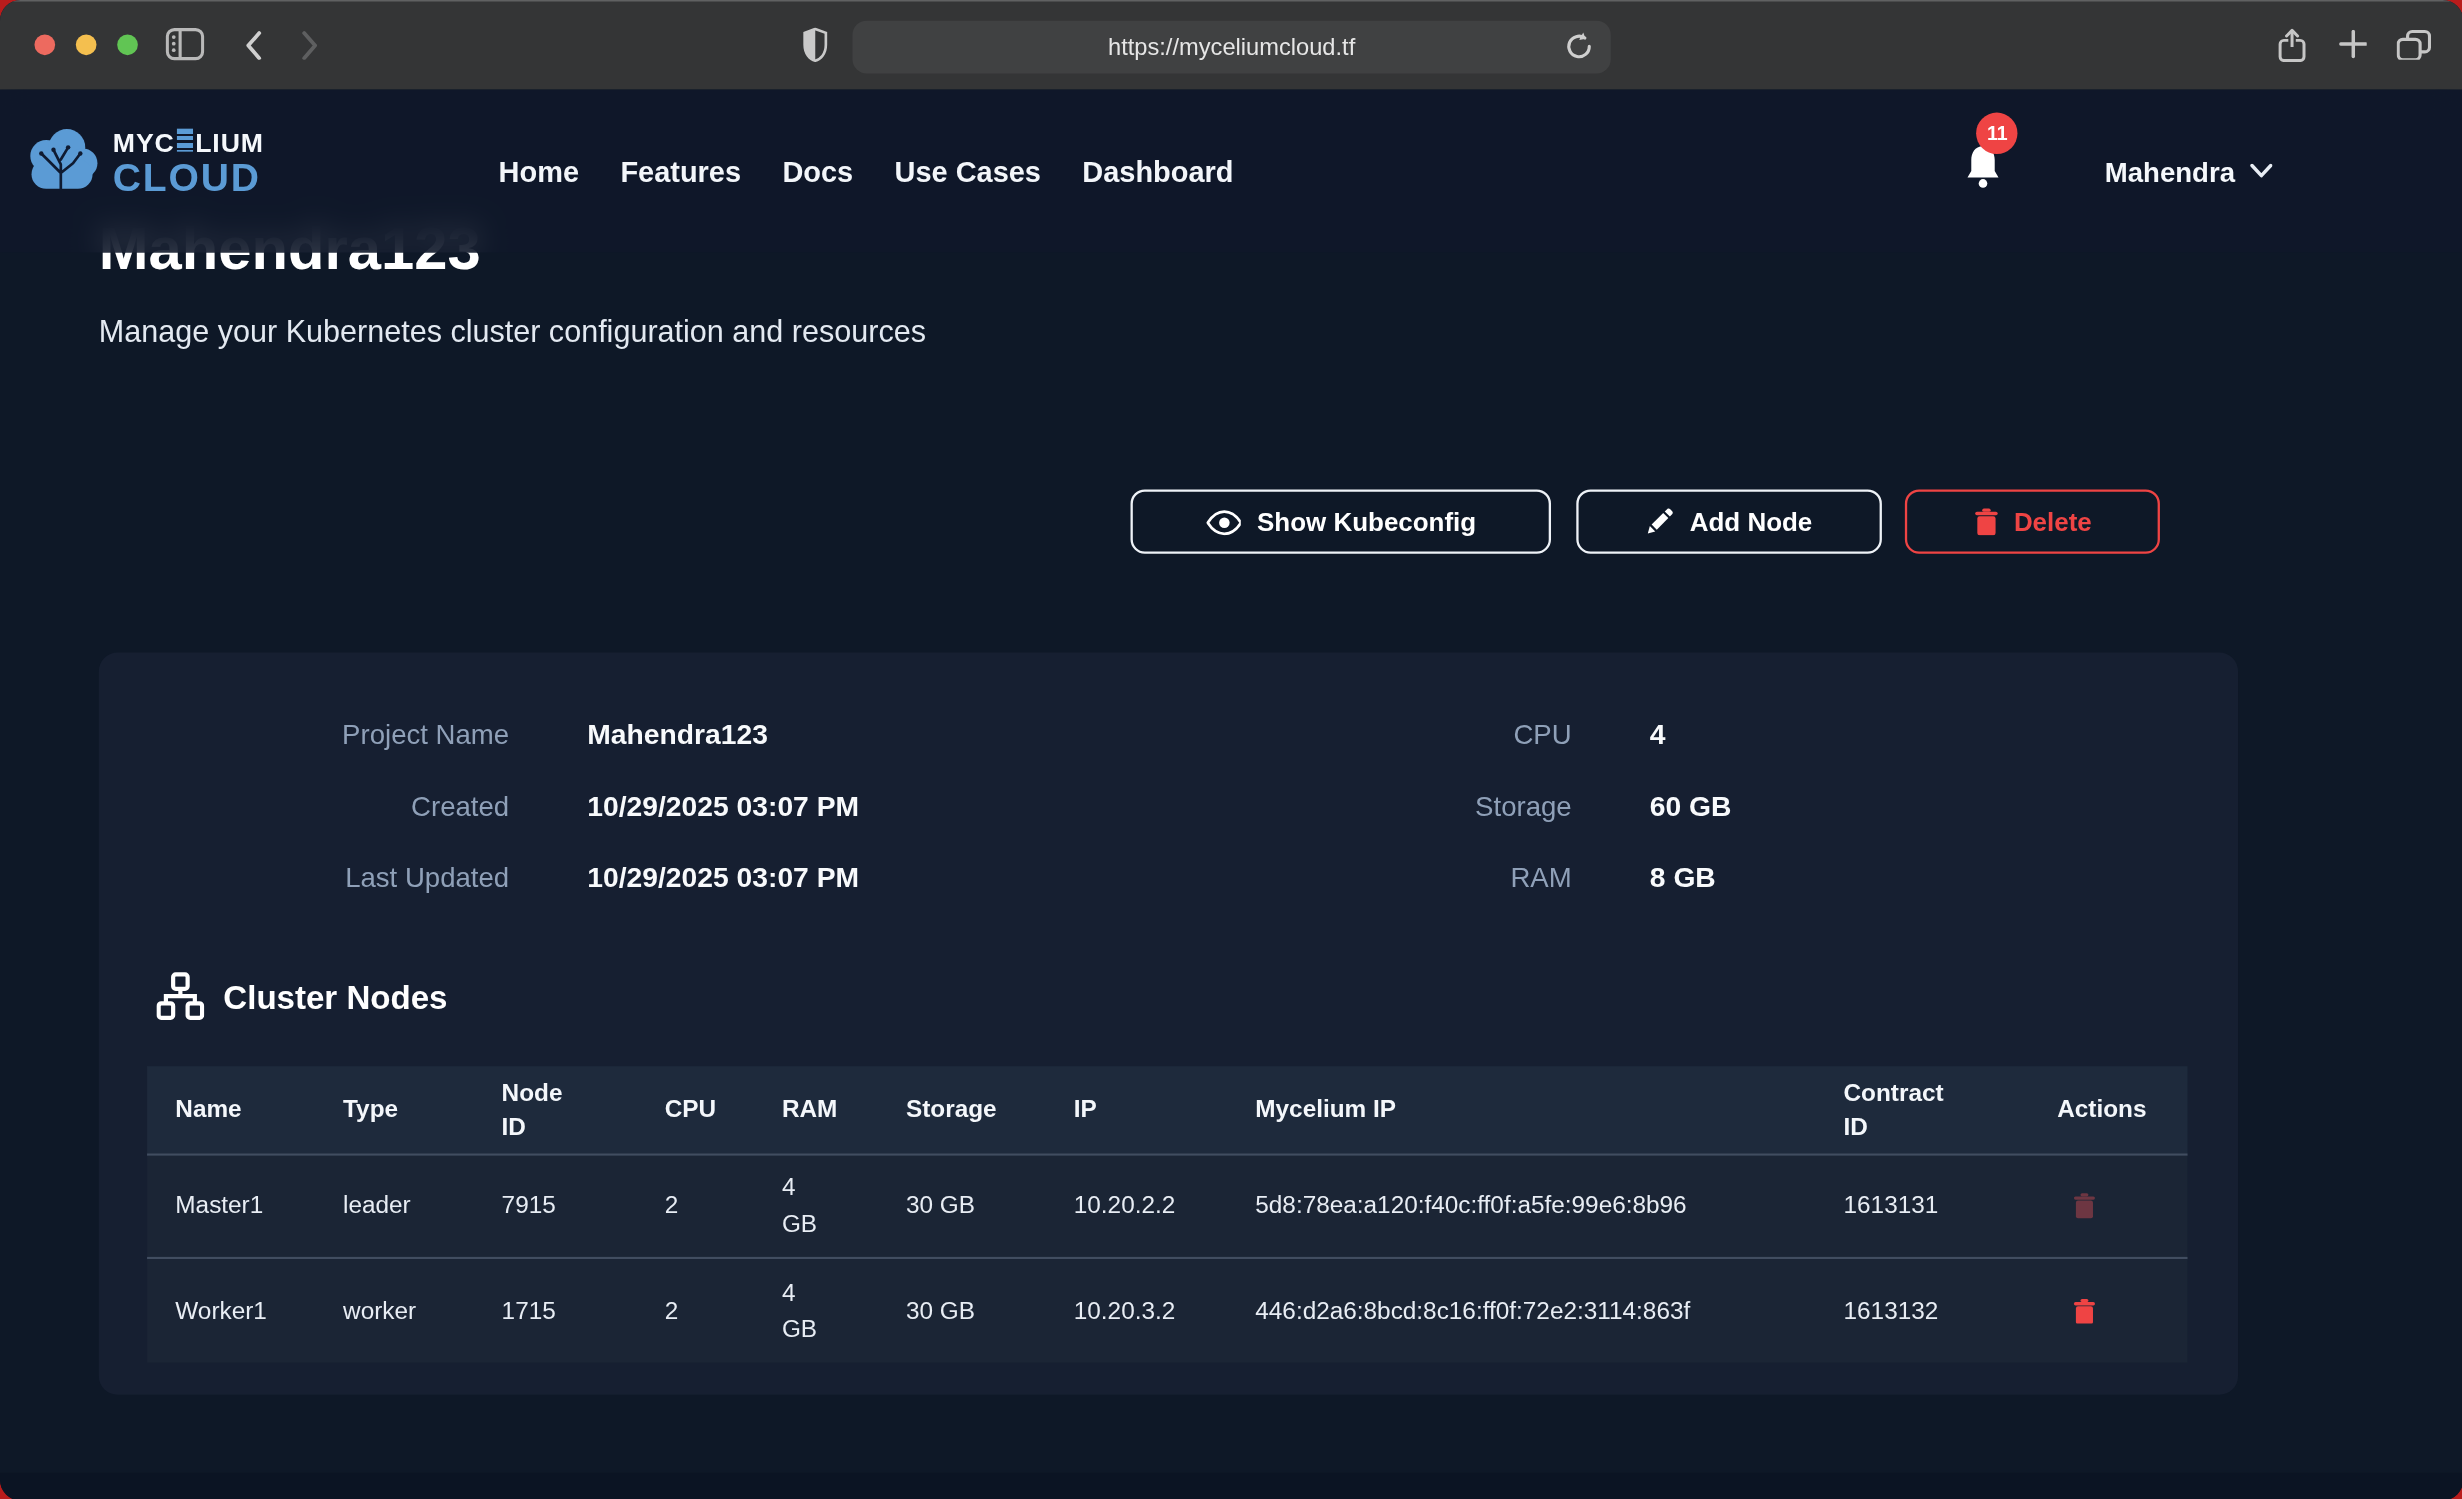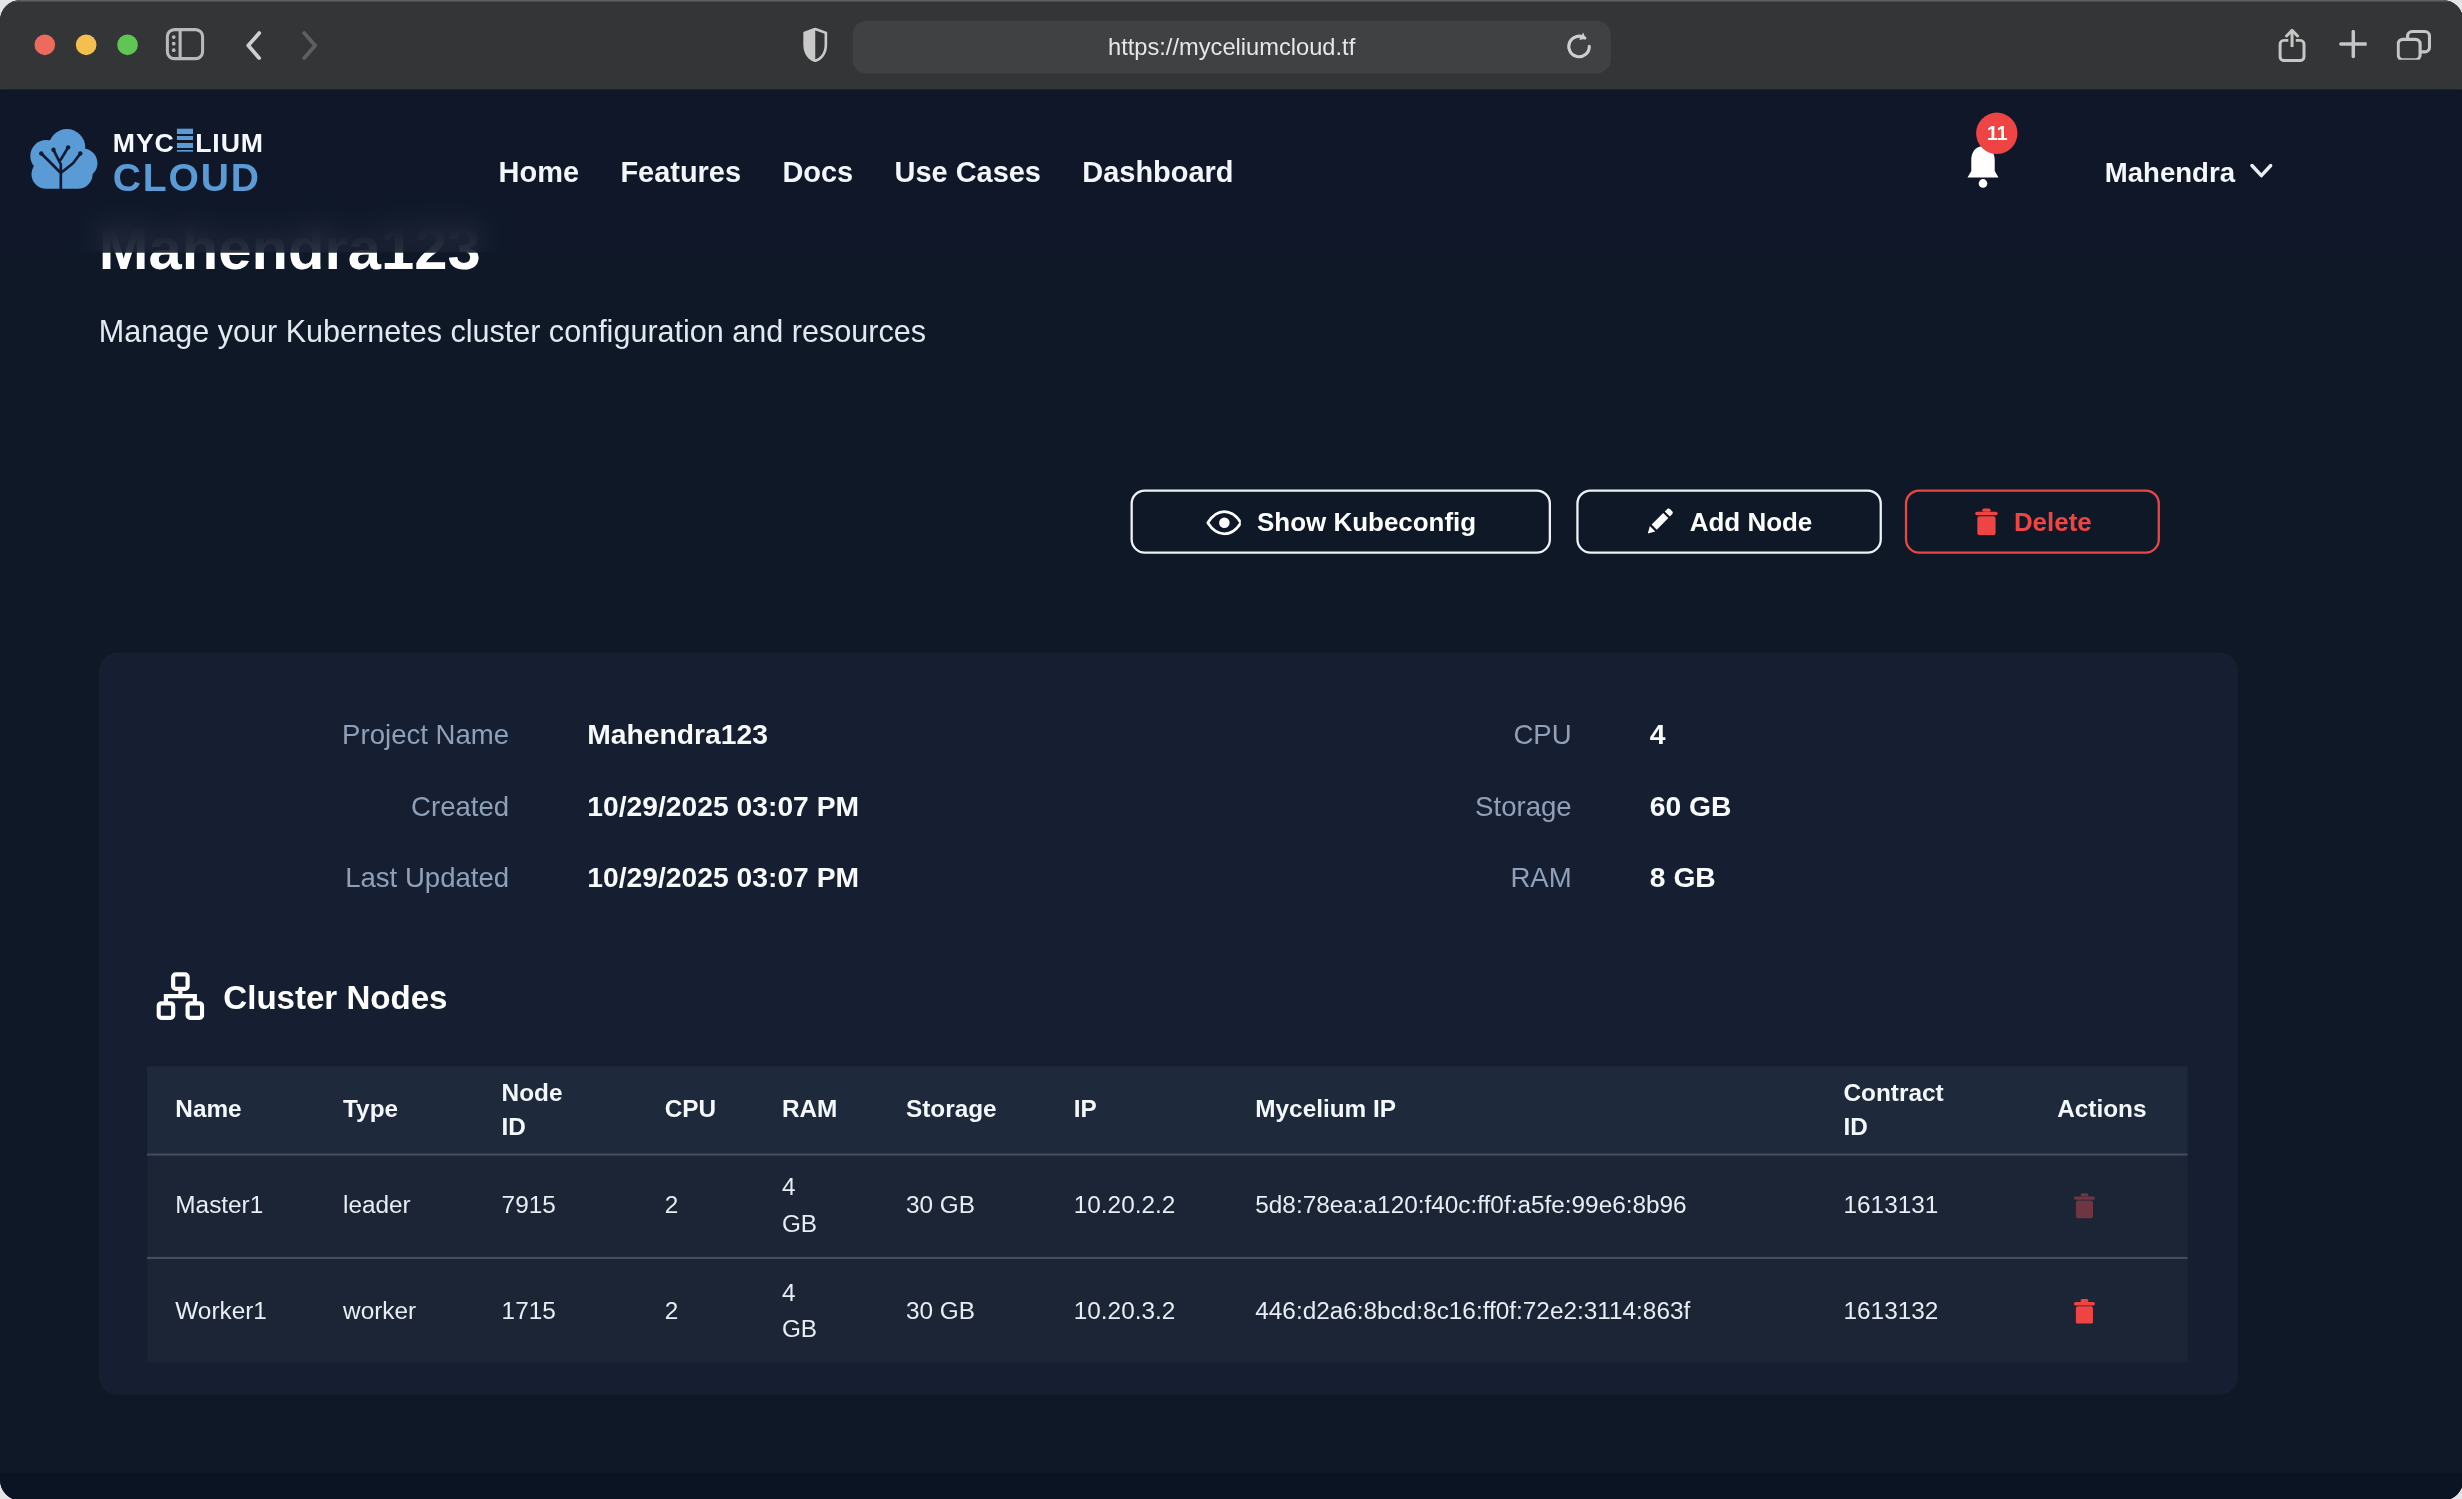--- a/index.html
+++ b/index.html
@@ -1,16 +1,16 @@
 <!DOCTYPE html>
 <html style="font-size:11px"><head>
 <meta charset="utf-8">
 <style>
   html,body{margin:0;padding:0;background:#000;}
-  .stage{width:2462px;height:1499px;background:#e5e5e5;overflow:hidden;position:relative;}
+  .stage{width:2462px;height:1499px;background:#b91c1c;overflow:hidden;position:relative;}
   .viewport{width:1072px;height:653px;transform:scale(2.2978);transform-origin:0 0;position:relative;
             font-family:"Liberation Sans", sans-serif;}
   .window{position:absolute;inset:0;border-radius:9px;overflow:hidden;background:#0e1827;}
 
   
   .chrome{position:absolute;left:0;top:0;width:1072px;height:39px;background:#343536;
           box-shadow:inset 0 0.7px 0 rgba(255,255,255,0.22);}
   .traffic{position:absolute;top:14.7px;left:15px;display:flex;gap:9px;}
   .dot{width:9px;height:9px;border-radius:50%;}
   .dot.red{background:#ed6a5f;} .dot.yellow{background:#f4bf4f;} .dot.green{background:#61c554;}

